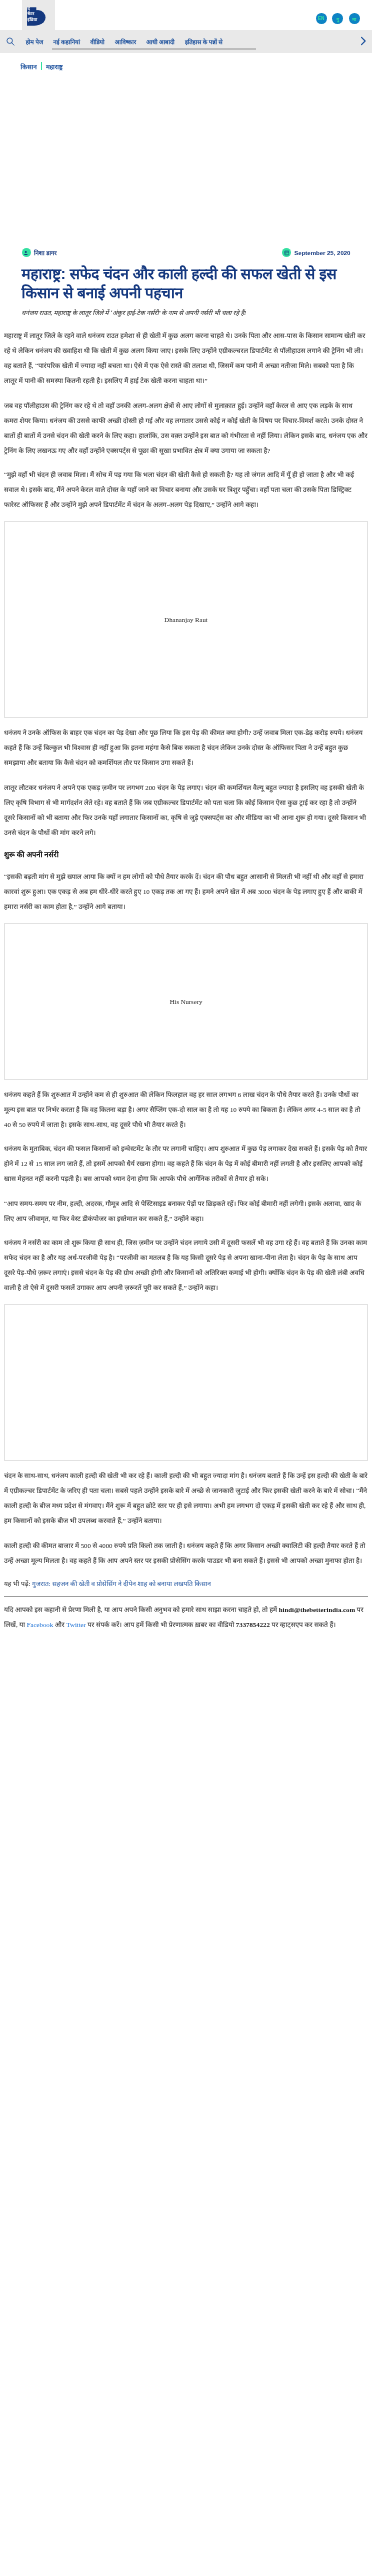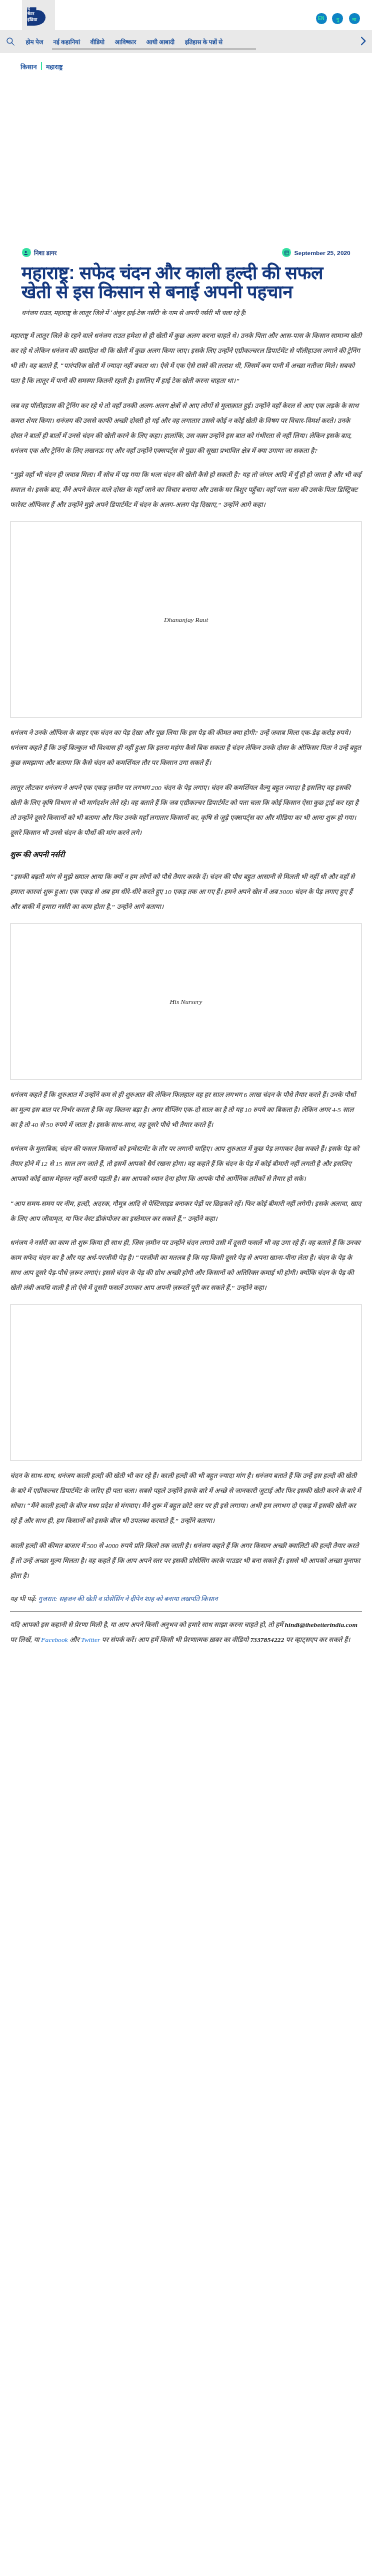--- a/index.html
+++ b/index.html
@@ -173,36 +173,36 @@
   }
   .meta-text {
     color: #14387f;
     font-size: 6px;
     font-weight: 700;
     white-space: nowrap;
   }
 
   h1.article-title {
     color: #14387f;
-    font-size: 18px;
+    font-size: 15px;
     line-height: 19px;
     font-weight: 700;
     margin: 0 21.6px 6.2px 21.6px;
     letter-spacing: -0.1px;
   }
   .article-sub {
     font-size: 6.4px;
     line-height: 10.3px;
     color: #1b1b1b;
     font-style: italic;
     margin: 0 21.6px 10.3px 21.6px;
     font-family: "Liberation Serif", "DejaVu Serif", serif;
   }
 
-  .body-col { padding: 0 10px; font-style: italic; }
+  .body-col { padding: 0 4px; }
 
   p.para {
     font-size: 6.8px;
     line-height: 15px;
     color: #1b1b1b;
     margin: 0 0 9.3px 0;
     text-align: left;
     font-family: "Liberation Serif", "DejaVu Serif", serif;
   }
   h2.sec-heading {

